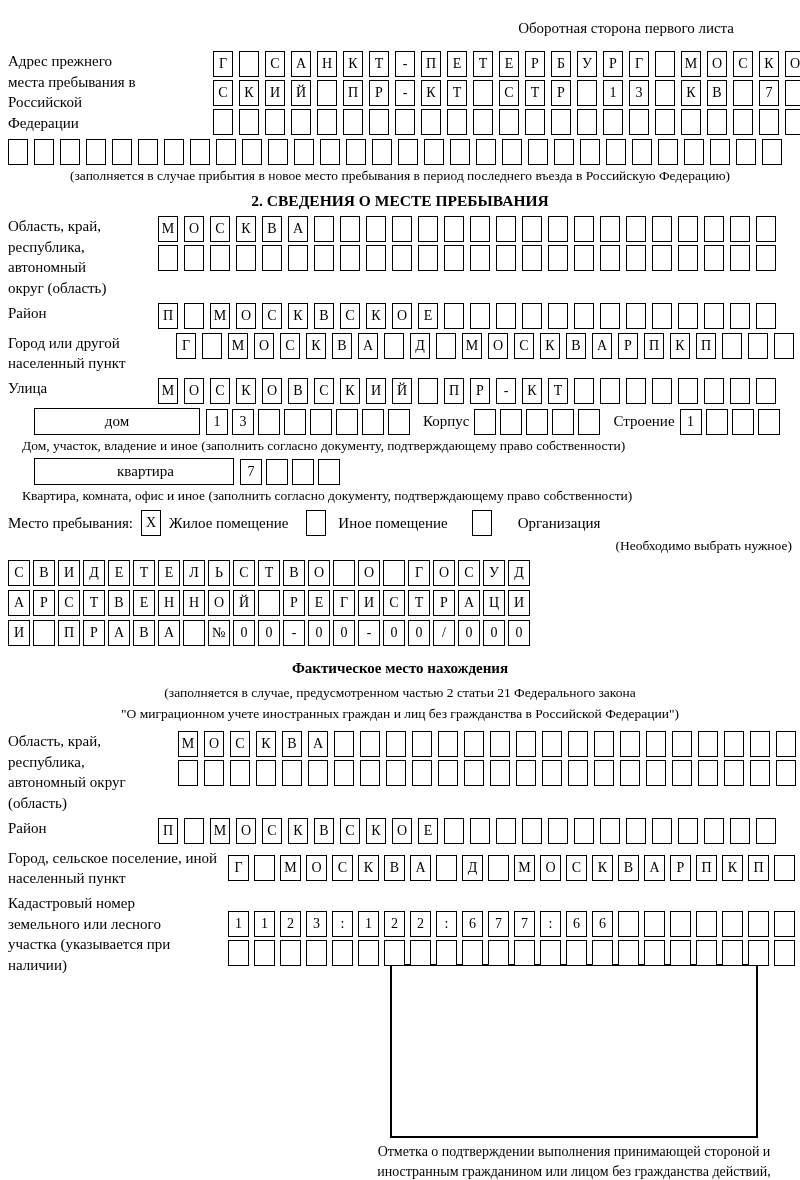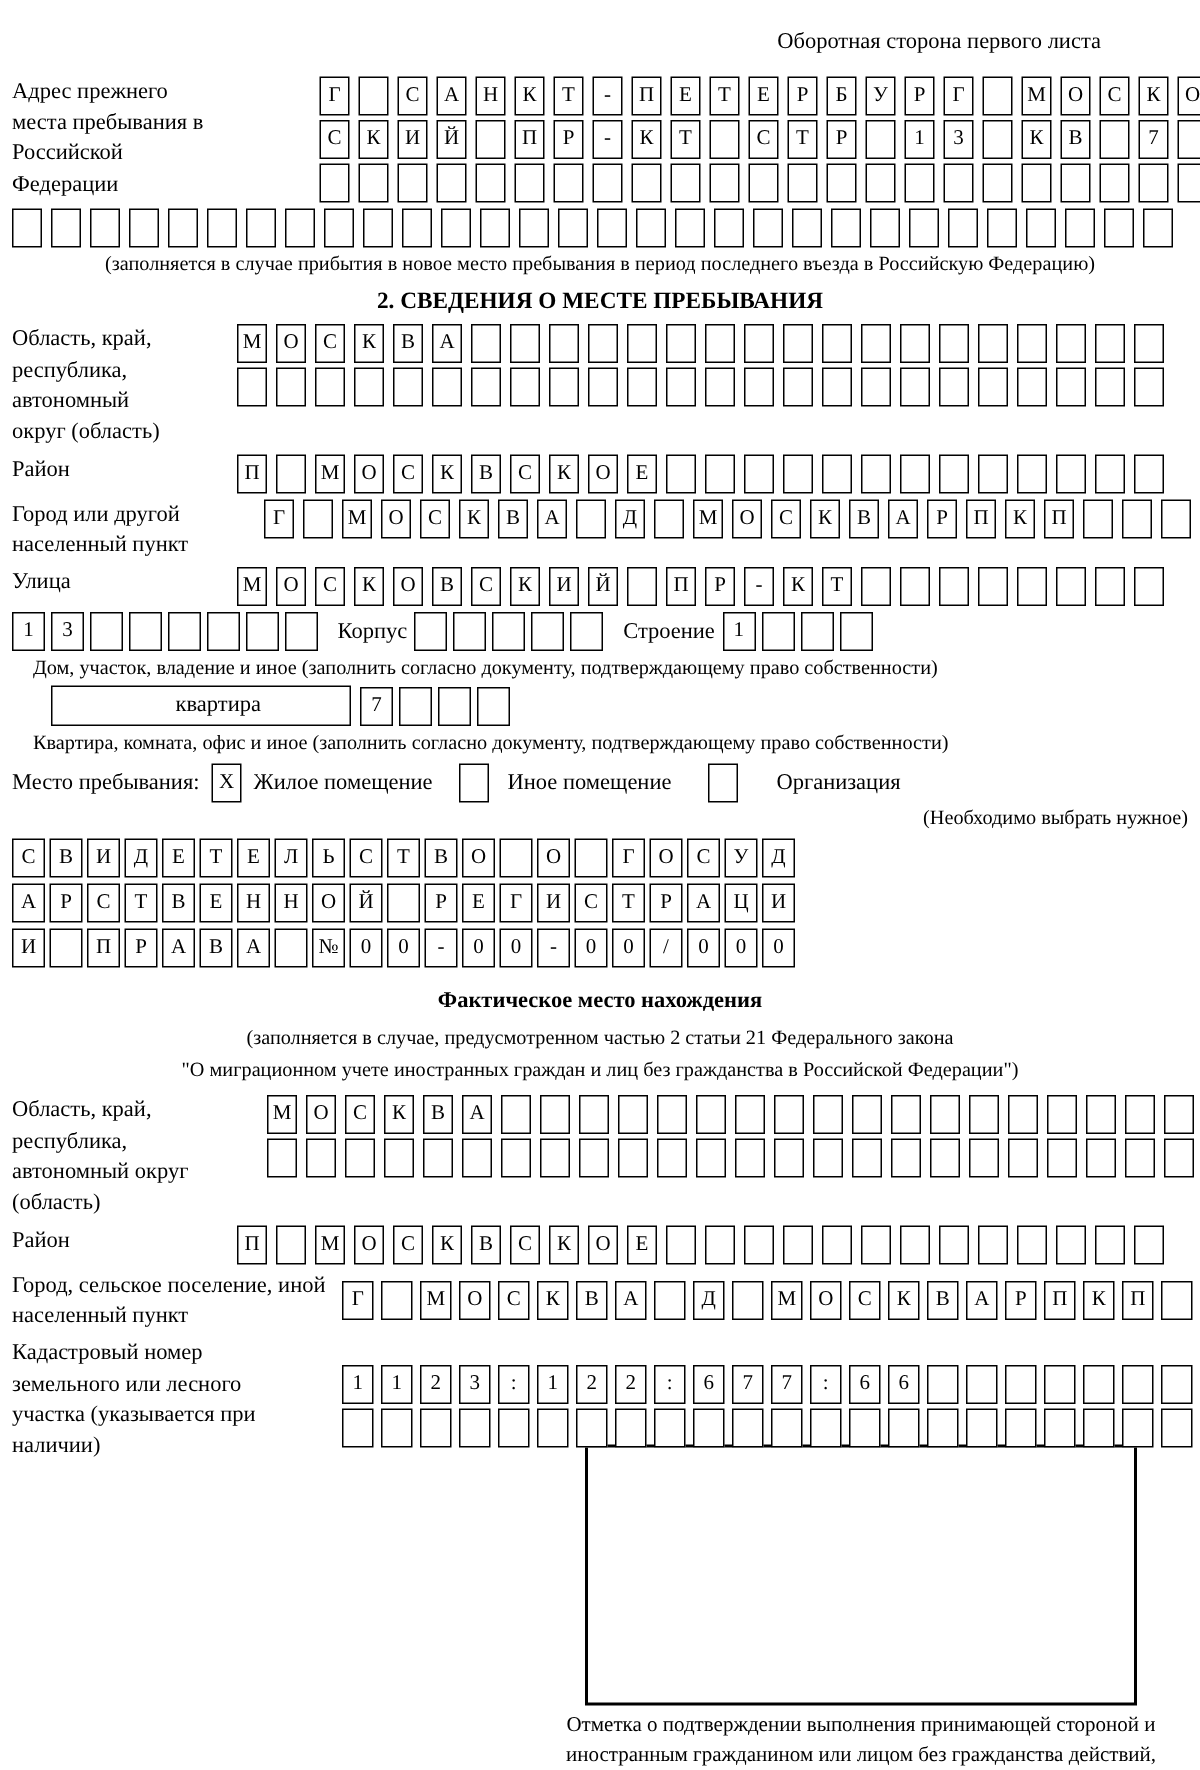--- a/index.html
+++ b/index.html
@@ -331,20 +331,23 @@
         <div class="cell"></div>
         <div class="cell"></div>
         <div class="cell"></div>
         <div class="cell"></div>
         <div class="cell"></div>
         <div class="cell"></div>
       </div>
   </div>
 
   <div class="houserow">
+    <div class="widebox boxdom">
+      <span>дом</span>
+    </div>
     <div class="cells ch">
         <div class="cell">1</div>
         <div class="cell">3</div>
         <div class="cell"></div>
         <div class="cell"></div>
         <div class="cell"></div>
         <div class="cell"></div>
         <div class="cell"></div>
         <div class="cell"></div>
       </div>

